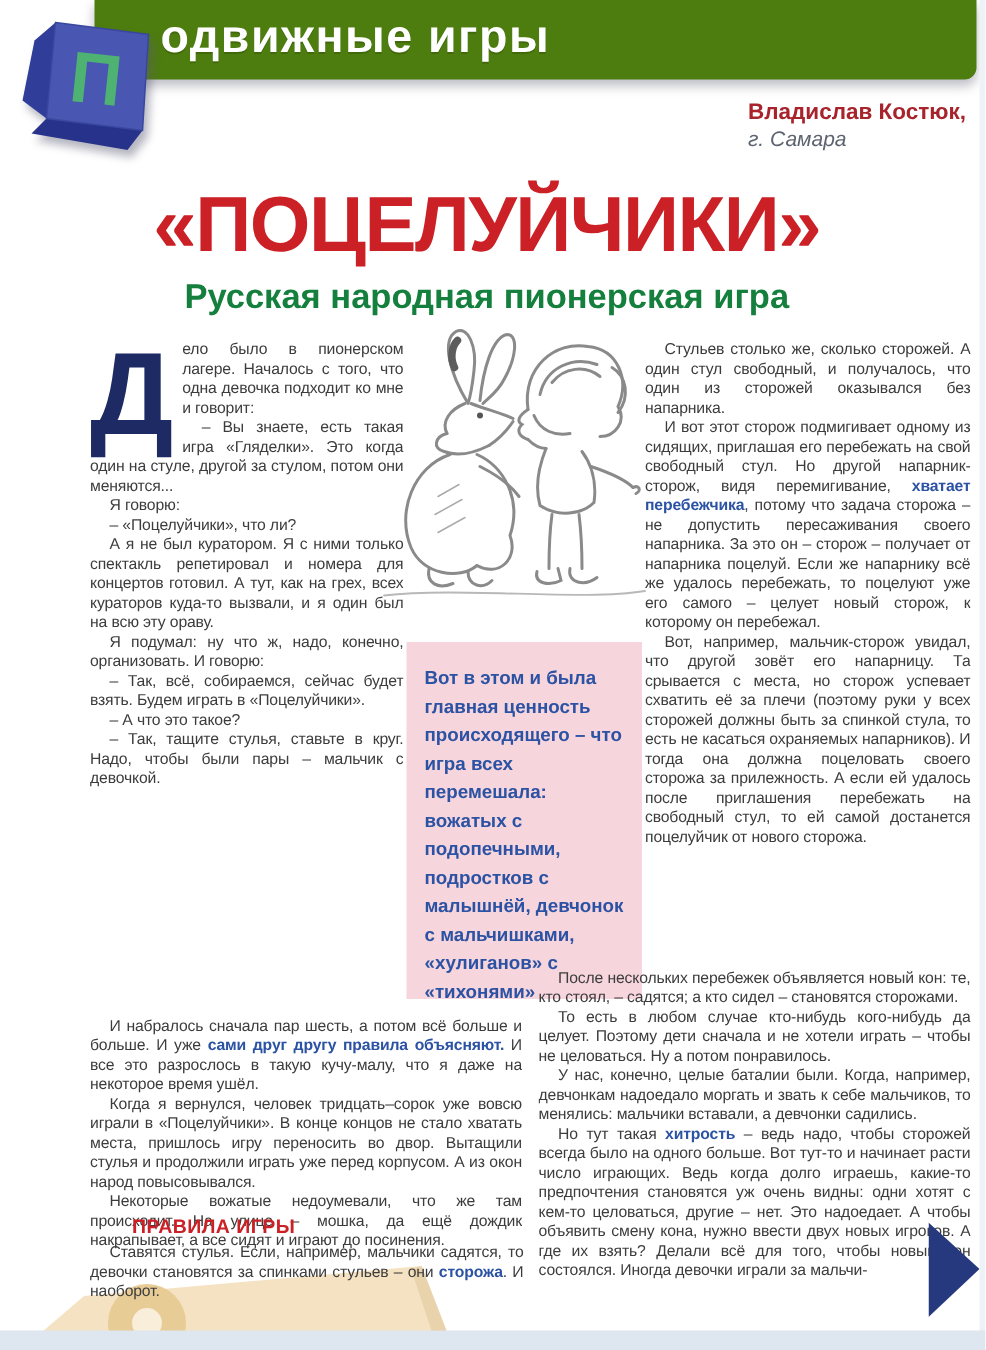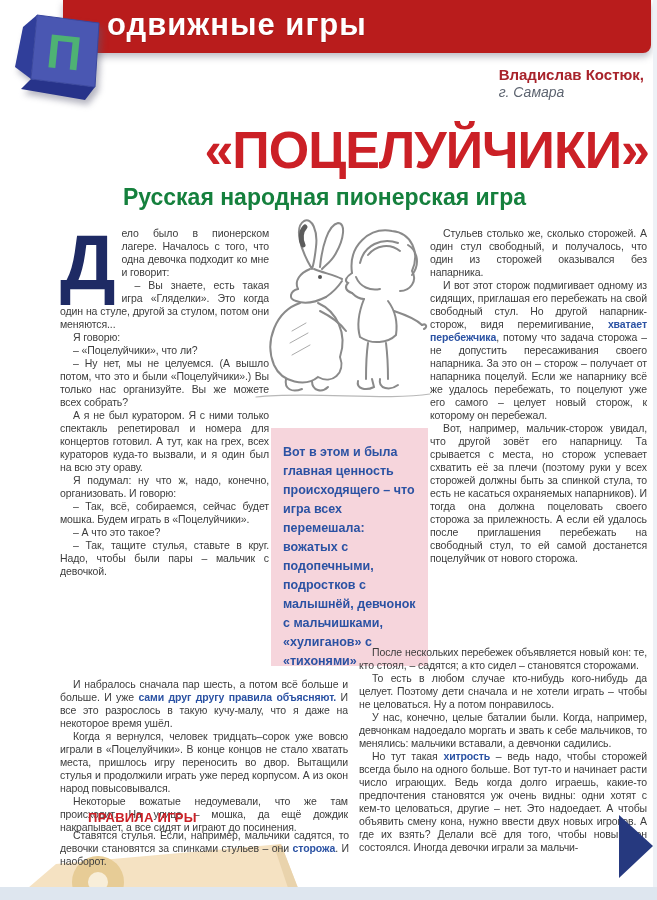--- a/index.html
+++ b/index.html
@@ -6,41 +6,41 @@
   html, body { margin: 0; padding: 0; }
   body {
     width: 657px; height: 900px; position: relative; overflow: hidden;
     background: #ffffff;
     font-family: "Liberation Sans", sans-serif;
   }
 
   
   .header-band {
     position: absolute; left: 63px; top: 0; width: 588px; height: 53px;
-    background: #b91c1c; border-radius: 0 0 8px 10px;
+    background: #4d7c0f; border-radius: 0 0 8px 10px;
     box-shadow: 0 4px 7px rgba(110,110,130,.45);
   }
   .band-title {
     position: absolute; left: 44px; top: 50%; transform: translateY(-56%);
     color: #ffffff; font-size: 31px; font-weight: bold; letter-spacing: 1px;
     text-shadow: 0 1px 0 rgba(0,0,0,.15);
   }
   .logo-cube {
     position: absolute; left: 7px; top: 5px; width: 94px; height: 98px;
     filter: drop-shadow(3px 5px 3px rgba(90,90,115,.45));
   }
 
   
   .byline { position: absolute; right: 13px; top: 66px; }
   .byline .author { color: #a8232b; font-weight: bold; font-size: 15px; }
   .byline .city   { color: #5d6470; font-style: italic; font-size: 14px; margin-top: 1px; }
 
   
   .article-title {
-    position: absolute; left: 0; right: 8px; top: 120px; text-align: right;
+    position: absolute; left: 0; right: 8px; top: 120px; text-align: center;
     color: #cb2026; font-weight: bold; font-size: 52px; letter-spacing: -1px;
   }
   .article-subtitle {
     position: absolute; left: 0; right: 8px; top: 184px; text-align: center;
     color: #15803d; font-weight: bold; font-size: 23px;
   }
 
   
   .body-text {
     font-size: 10.5px; line-height: 13px; letter-spacing: -0.1px;
@@ -156,24 +156,23 @@
 
     <path d="M8,186 C60,180 140,190 182,183" stroke-width="1.2" stroke="#b8b8b8"></path>
   </svg>
 </div>
 
 <div class="col-left-top body-text">
   <p class="no-indent"><span class="dropcap">Д</span><span>ело было в пионерском лагере. Началось с того, что одна девочка подходит ко мне и говорит:</span></p>
   <p>– Вы знаете, есть такая игра «Гляделки». Это когда один на стуле, другой за стулом, потом они меняются...</p>
   <p>Я говорю:</p>
   <p>– «Поцелуйчики», что ли?</p>
-  <p>– Ну нет, мы не целуемся. (А вышло потом, что это и были «Поцелуйчики».) Вы только нас организуйте. Вы же можете всех собрать?</p>
   <p>А я не был куратором. Я с ними только спектакль репетировал и номера для концертов готовил. А тут, как на грех, всех кураторов куда-то вызвали, и я один был на всю эту ораву.</p>
   <p>Я подумал: ну что ж, надо, конечно, организовать. И говорю:</p>
-  <p>– Так, всё, собираемся, сейчас будет мошка. Будем играть в «Поцелуйчики».</p>
+  <p>– Так, всё, собираемся, сейчас будет взять. Будем играть в «Поцелуйчики».</p>
   <p>– А что это такое?</p>
   <p>– Так, тащите стулья, ставьте в круг. Надо, чтобы были пары – мальчик с девочкой.</p>
 </div>
 
 <div class="callout">
   <span>Вот в этом и была главная ценность происходящего – что игра всех перемешала: вожатых с подопечными, подростков с малышнёй, девчонок с мальчишками, «хулиганов» с «тихонями»</span>
 </div>
 
 <div class="col-right-top body-text">
   <p>Стульев столько же, сколько сторожей. А один стул свободный, и получалось, что один из сторожей оказывался без напарника.</p>

